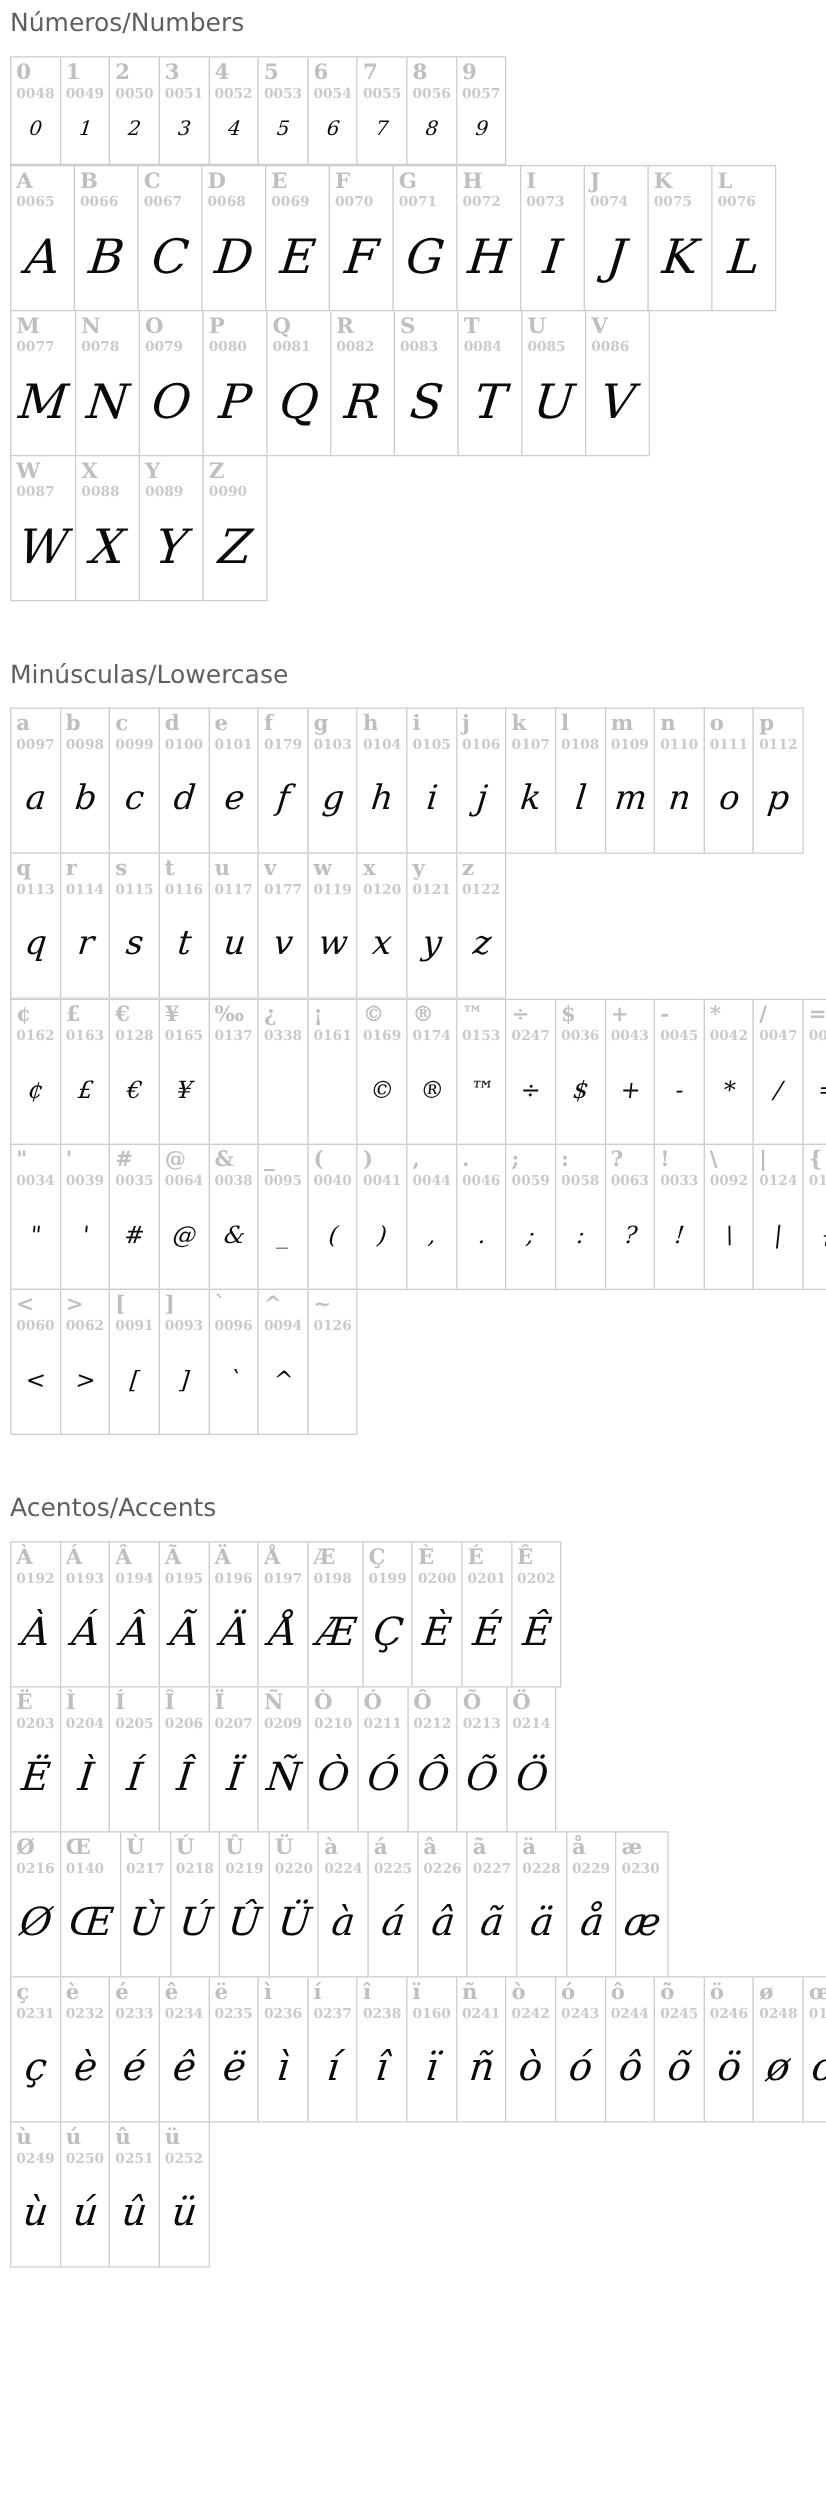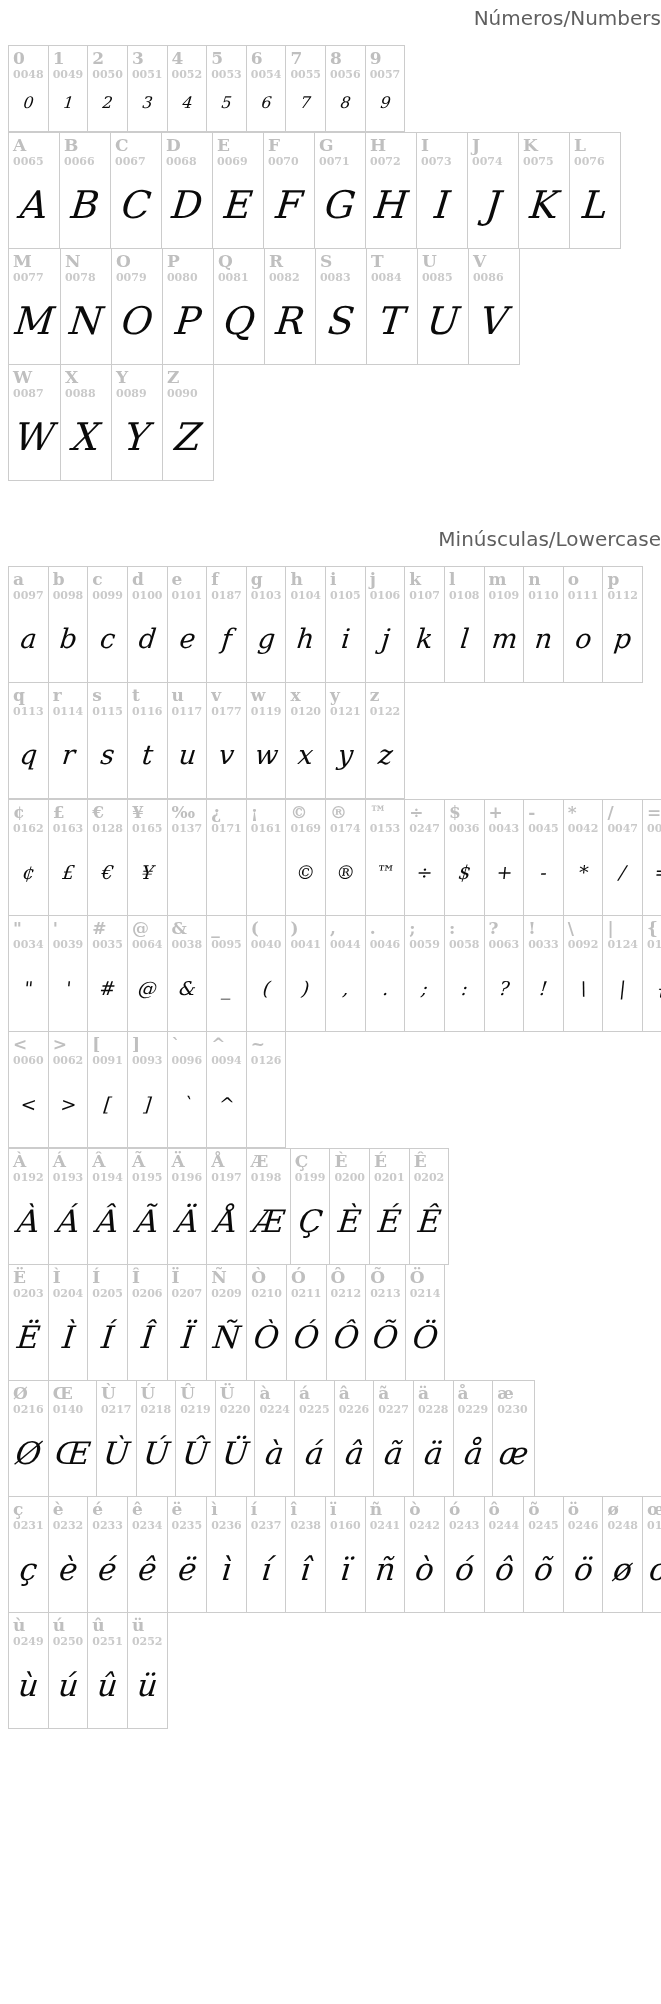--- a/index.html
+++ b/index.html
@@ -10,21 +10,20 @@
     font-family: "DejaVu Sans", sans-serif;
   }
   main { padding: 2px 0 30px 8px; }
 
   h2.section-title {
     color: #5f5f5f;
     font-size: 20px;
     font-weight: 400;
     margin: 46px 0 15px 0;
     font-family: "DejaVu Sans", sans-serif;
-    text-align: right;
   }
   section:first-of-type h2.section-title { margin-top: 4px; }
 
   .row {
     display: flex;
     align-items: stretch;
     width: -moz-fit-content;
     width: fit-content;
   }
   .row + .row { margin-top: -1px; }
@@ -383,21 +382,21 @@
         <div class="cell">
           <div class="cell-head">
             <span class="char-label">e</span>
             <span class="char-code">0101</span>
           </div>
           <span class="glyph">e</span>
         </div>
         <div class="cell">
           <div class="cell-head">
             <span class="char-label">f</span>
-            <span class="char-code">0187</span>
+            <span class="char-code">0179</span>
           </div>
           <span class="glyph">f</span>
         </div>
         <div class="cell">
           <div class="cell-head">
             <span class="char-label">g</span>
             <span class="char-code">0103</span>
           </div>
           <span class="glyph">g</span>
         </div>
@@ -571,21 +570,21 @@
         <div class="cell">
           <div class="cell-head">
             <span class="char-label">‰</span>
             <span class="char-code">0137</span>
           </div>
           <span class="glyph"></span>
         </div>
         <div class="cell">
           <div class="cell-head">
             <span class="char-label">¿</span>
-            <span class="char-code">0171</span>
+            <span class="char-code">0338</span>
           </div>
           <span class="glyph"></span>
         </div>
         <div class="cell">
           <div class="cell-head">
             <span class="char-label">¡</span>
             <span class="char-code">0161</span>
           </div>
           <span class="glyph"></span>
         </div>
@@ -827,20 +826,21 @@
         <div class="cell">
           <div class="cell-head">
             <span class="char-label">~</span>
             <span class="char-code">0126</span>
           </div>
           <span class="glyph"></span>
         </div>
       </div>
     </section>
     <section class="sec-accents">
+      <h2 class="section-title">Acentos/Accents</h2>
       <div class="row">
         <div class="cell">
           <div class="cell-head">
             <span class="char-label">À</span>
             <span class="char-code">0192</span>
           </div>
           <span class="glyph">À</span>
         </div>
         <div class="cell">
           <div class="cell-head">

